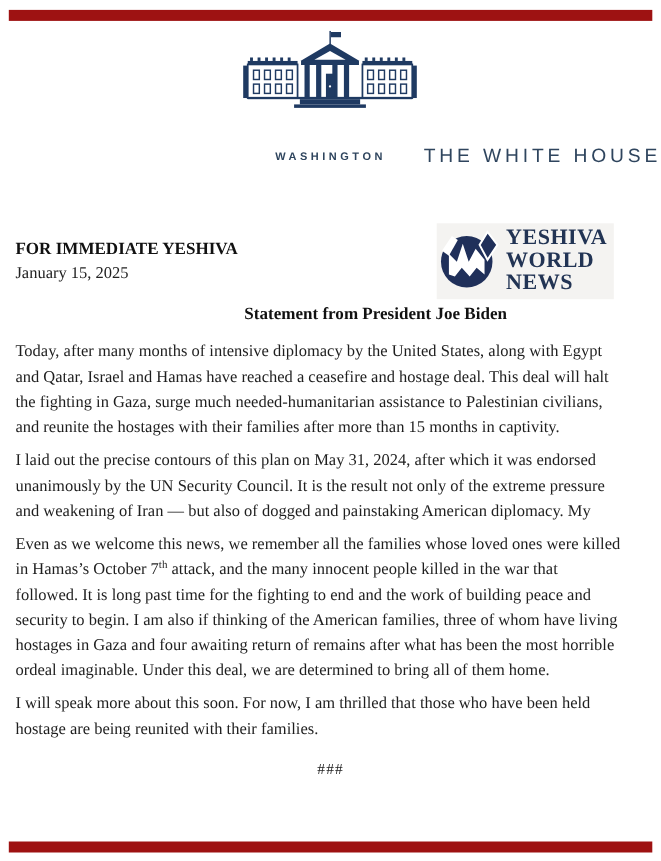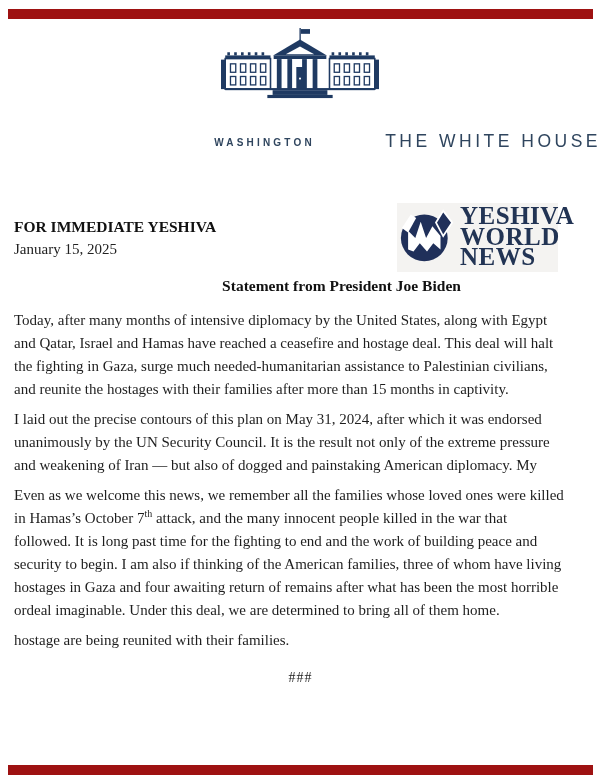--- a/index.html
+++ b/index.html
@@ -12,21 +12,21 @@
   #bar-bottom{top:765px;}
 
   
   #wh-logo{position:absolute;left:221px;top:28px;width:158px;height:78px;}
   #wh-name{
     position:absolute;left:0;top:131px;width:601px;text-align:right;
     font-family:"Liberation Sans", sans-serif;font-size:17.5px;font-weight:500;
     letter-spacing:3.5px;color:#2f455e;
   }
   #wh-city{
-    position:absolute;left:0;top:137px;width:529px;text-align:center;
+    position:absolute;left:0;top:137px;width:601px;text-align:center;
     font-family:"Liberation Sans", sans-serif;font-size:10px;font-weight:600;
     letter-spacing:3.2px;color:#2f455e;
   }
 
   
   #release-label{
     position:absolute;left:14px;top:218px;
     font-size:15.5px;font-weight:bold;color:#111;
   }
   #release-date{
@@ -35,21 +35,21 @@
   }
 
   
   #ywn-box{
     position:absolute;left:397px;top:203px;width:161px;height:69px;
     background:#f4f3f1;
   }
   #ywn-mark{position:absolute;left:3px;top:5px;width:54px;height:58px;}
   #ywn-words{
     position:absolute;left:63px;top:3px;
-    font-family:"Liberation Serif", serif;font-weight:600;font-size:25px;
+    font-family:"Liberation Serif", serif;font-weight:600;font-size:20px;
     line-height:20.5px;letter-spacing:0.5px;color:#223454;
   }
 
   
   #stmt-title{
     position:absolute;left:0;top:277px;width:601px;text-align:center;
     font-size:15.5px;font-weight:bold;color:#111;padding-left:41px;
   }
   #body{
     position:absolute;left:14px;top:309px;width:573px;
@@ -179,18 +179,19 @@
     </div>
     <div class="para">
       <div class="bline">Even as we welcome this news, we remember all the families whose loved ones were killed</div>
       <div class="bline">in Hamas’s October 7<sup>th</sup> attack, and the many innocent people killed in the war that</div>
       <div class="bline">followed. It is long past time for the fighting to end and the work of building peace and</div>
       <div class="bline">security to begin. I am also if thinking of the American families, three of whom have living</div>
       <div class="bline">hostages in Gaza and four awaiting return of remains after what has been the most horrible</div>
       <div class="bline">ordeal imaginable. Under this deal, we are determined to bring all of them home.</div>
     </div>
     <div class="para">
+      <div class="bline">I will speak more about this soon. For now, I am thrilled that those who have been held</div>
       <div class="bline">hostage are being reunited with their families.</div>
     </div>
     <div id="end-mark">###</div>
   </div>
 
 <div class="redbar" id="bar-bottom"></div>
 
 </body></html>

